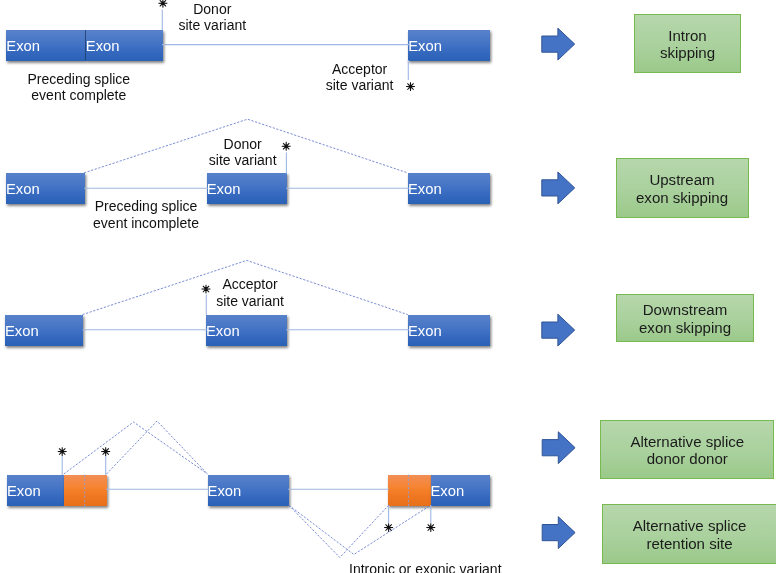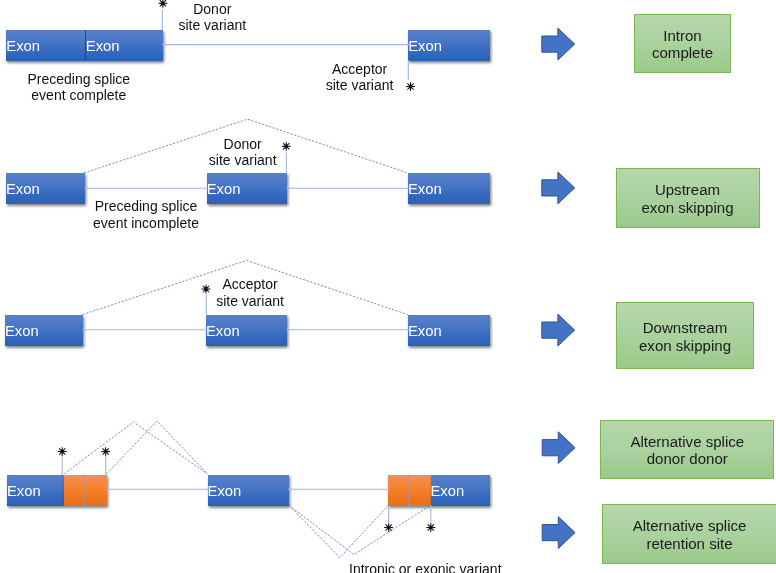--- a/index.html
+++ b/index.html
@@ -44,52 +44,52 @@
 <div class="exon" style="left:85.8px;top:29.6px;width:76.8px;height:31px">
       <span class="exontxt">Exon</span>
     </div>
 <div class="exondiv" style="left:85.3px;top:30.1px;width:1.1px;height:30px"></div>
 <div class="exon" style="left:408.2px;top:29.6px;width:81.8px;height:31px">
       <span class="exontxt">Exon</span>
     </div>
 <div class="lbl" style="left:177.3px;top:0.6px;width:70px;"><div>Donor</div><div>site variant</div></div>
 <div class="lbl" style="left:324.6px;top:60.9px;width:70px;"><div>Acceptor</div><div>site variant</div></div>
 <div class="lbl" style="left:25.3px;top:70.9px;width:107px;"><div>Preceding splice</div><div>event complete</div></div>
-<div class="green" style="left:634.0px;top:13.8px;width:97px;height:59.4px">
+<div class="green" style="left:634.0px;top:13.8px;width:107px;height:59.4px">
       <span>Intron</span>
-      <span>complete</span>
+      <span>skipping</span>
     </div>
 
 <div class="exon" style="left:5.9px;top:172.9px;width:78.9px;height:31px">
       <span class="exontxt">Exon</span>
     </div>
 <div class="exon" style="left:206.7px;top:172.9px;width:80.7px;height:31px">
       <span class="exontxt">Exon</span>
     </div>
 <div class="exon" style="left:407.9px;top:172.9px;width:81.9px;height:31px">
       <span class="exontxt">Exon</span>
     </div>
 <div class="lbl" style="left:207.7px;top:135.5px;width:70px;"><div>Donor</div><div>site variant</div></div>
 <div class="lbl" style="left:90.5px;top:198.2px;width:111px;"><div>Preceding splice</div><div>event incomplete</div></div>
-<div class="green" style="left:615.5px;top:168px;width:144px;height:60px">
+<div class="green" style="left:615.5px;top:158.0px;width:133px;height:60px">
       <span>Upstream</span>
       <span>exon skipping</span>
     </div>
 
 <div class="exon" style="left:5.0px;top:314.7px;width:78.1px;height:31px">
       <span class="exontxt">Exon</span>
     </div>
 <div class="exon" style="left:205.9px;top:314.7px;width:81.1px;height:31px">
       <span class="exontxt">Exon</span>
     </div>
 <div class="exon" style="left:407.9px;top:314.7px;width:81.9px;height:31px">
       <span class="exontxt">Exon</span>
     </div>
 <div class="lbl" style="left:215.0px;top:276.4px;width:70px;"><div>Acceptor</div><div>site variant</div></div>
-<div class="green" style="left:616.1px;top:302px;width:137.8px;height:67px">
+<div class="green" style="left:616.1px;top:294px;width:137.8px;height:48px">
       <span>Downstream</span>
       <span>exon skipping</span>
     </div>
 
 <div class="exon" style="left:6.9px;top:474.6px;width:57.3px;height:31px">
       <span class="exontxt">Exon</span>
     </div>
 <div class="orange" style="left:63.9px;top:474.6px;width:42.8px;height:31px"></div>
 <div class="exon" style="left:207.6px;top:474.6px;width:81.4px;height:31px">
       <span class="exontxt">Exon</span>

